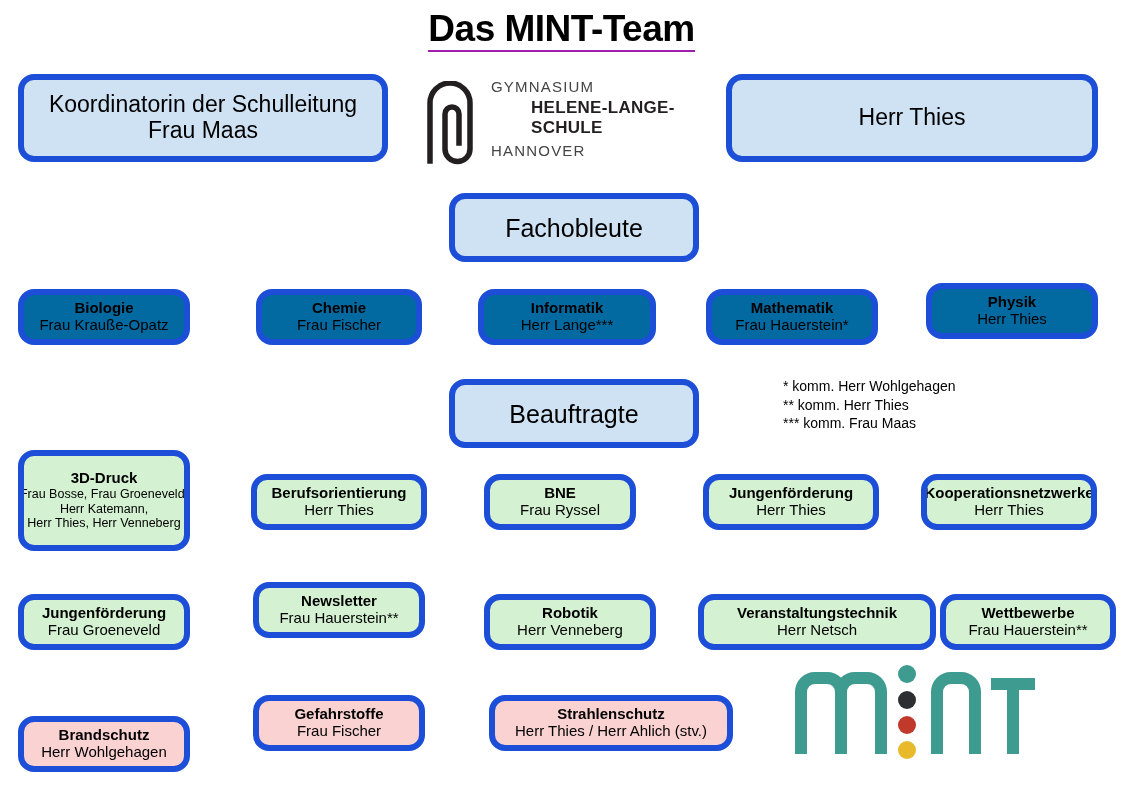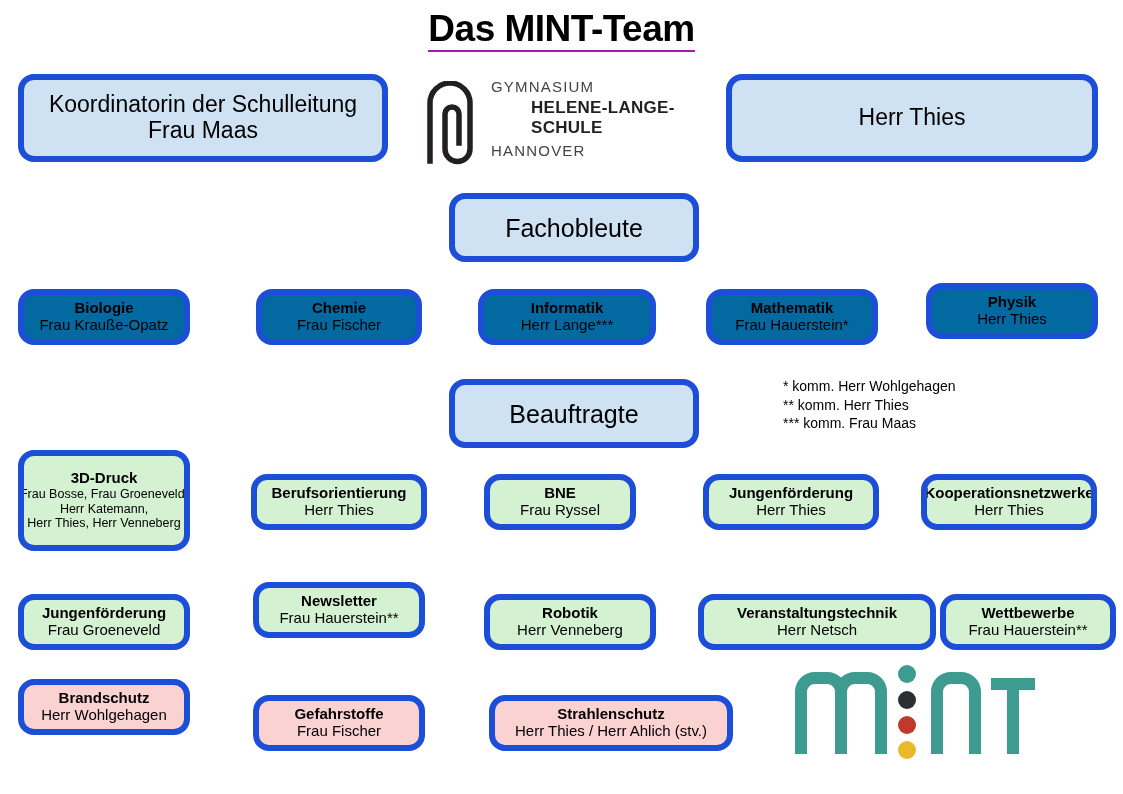--- a/index.html
+++ b/index.html
@@ -230,21 +230,21 @@
   </div>
   <div class="node green item" style="left:692px; top:594px; width:238px; height:56px;margin-left:6px;">
     <span class="t1">Veranstaltungstechnik</span>
     <span class="t2">Herr Netsch</span>
   </div>
   <div class="node green item" style="left:940px; top:594px; width:176px; height:56px;">
     <span class="t1">Wettbewerbe</span>
     <span class="t2">Frau Hauerstein**</span>
   </div>
 
-  <div class="node pink item" style="left:18px; top:679px; width:172px; height:56px;">
+  <div class="node pink item" style="left:18px; top:716px; width:172px; height:56px;">
     <span class="t1">Brandschutz</span>
     <span class="t2">Herr Wohlgehagen</span>
   </div>
   <div class="node pink item" style="left:253px; top:695px; width:172px; height:56px;">
     <span class="t1">Gefahrstoffe</span>
     <span class="t2">Frau Fischer</span>
   </div>
   <div class="node pink item" style="left:489px; top:695px; width:244px; height:56px;">
     <span class="t1">Strahlenschutz</span>
     <span class="t2">Herr Thies / Herr Ahlich (stv.)</span>

